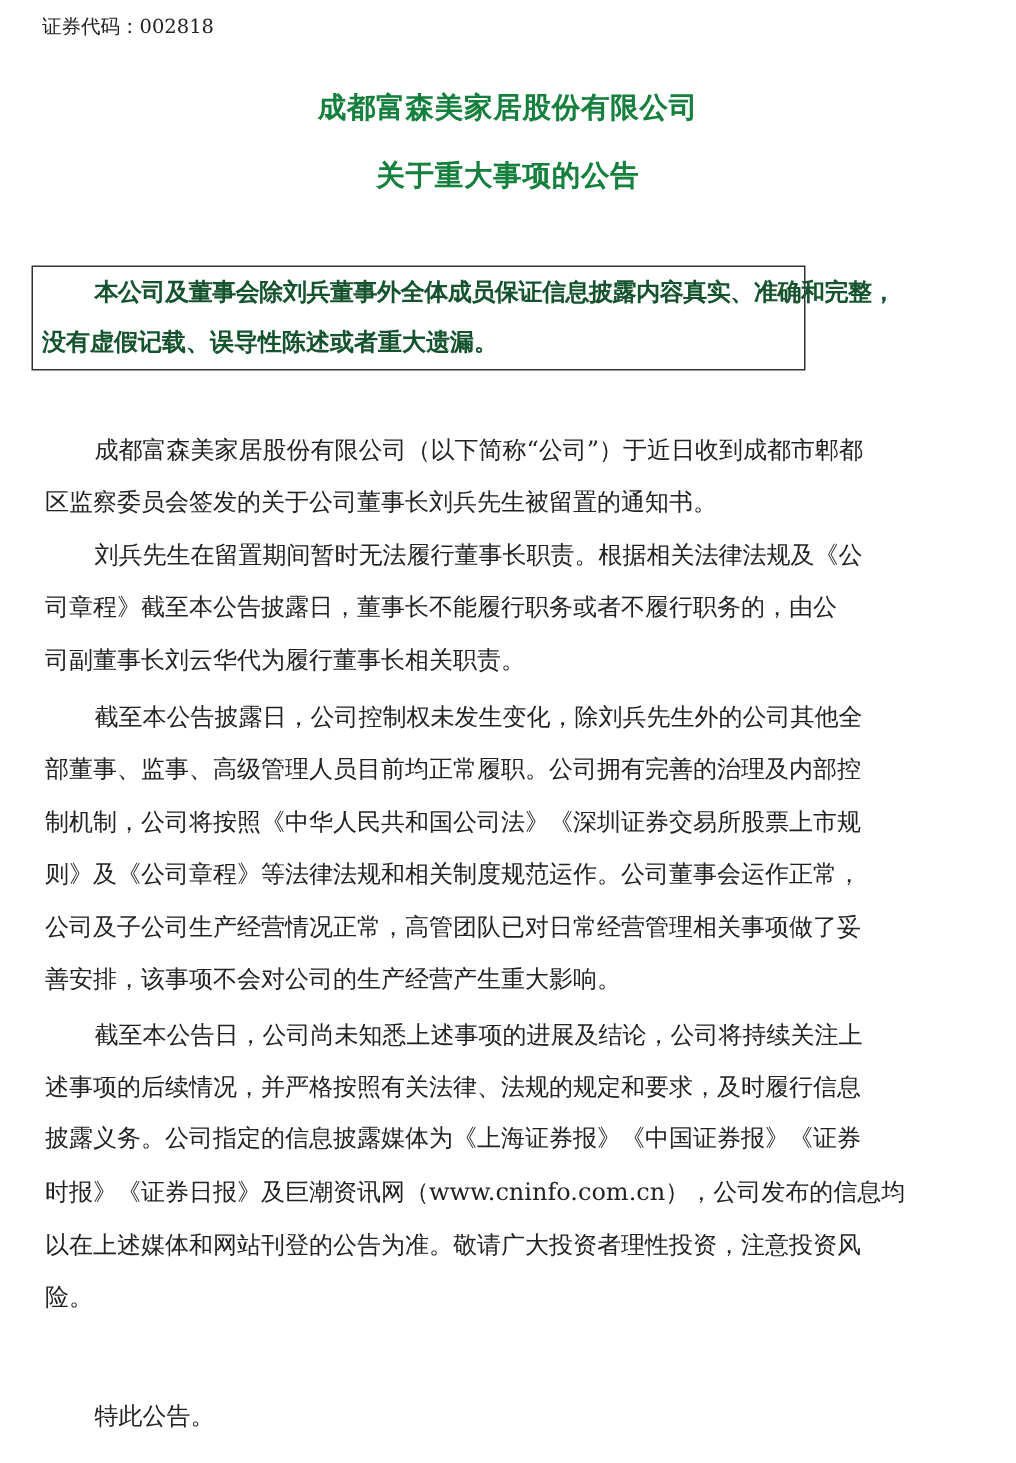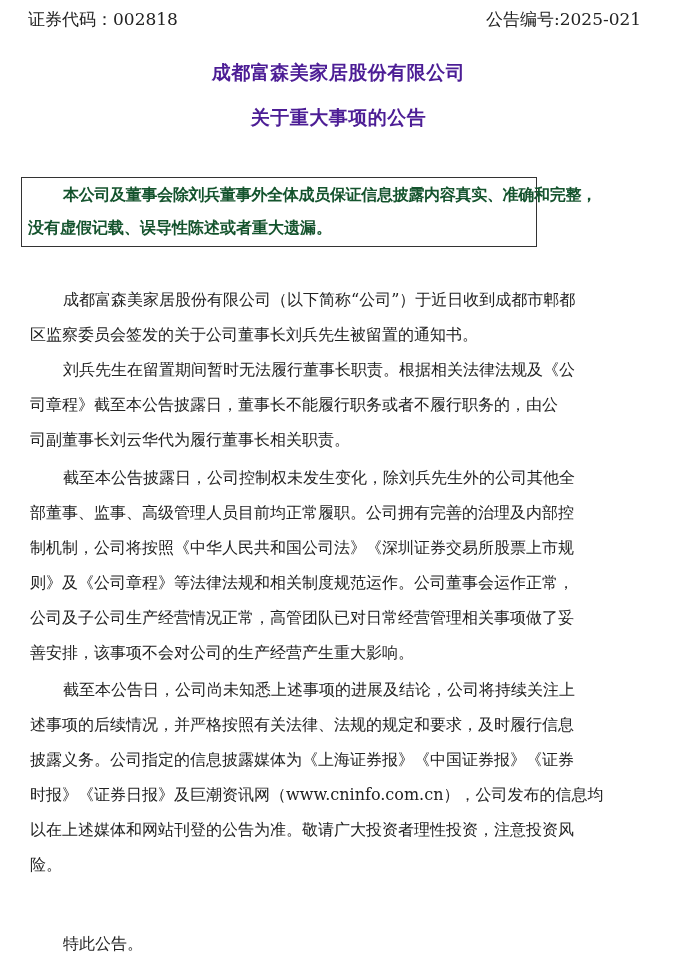--- a/index.html
+++ b/index.html
@@ -14,42 +14,42 @@
       overflow: hidden;
       font-family: "DejaVu Serif", "Liberation Serif", serif;
       color: #1a1a1a;
     }
     .header-line {
       position: absolute;
       top: 8px;
       left: 0;
       width: 677px;
       height: 22px;
-      font-size: 17px;
+      font-size: 13px;
       line-height: 22px;
       color: #222;
     }
     .header-line span {
       position: absolute;
       white-space: nowrap;
     }
     .hdr-code { left: 28px; }
     .hdr-name { left: 272px; }
     .hdr-num  { left: 486px; }
 
     .title {
       position: absolute;
       left: 0;
       width: 677px;
       text-align: center;
       font-family: "DejaVu Sans", "Liberation Sans", sans-serif;
       font-weight: bold;
       font-size: 19px;
       line-height: 26px;
-      color: #4c1d95;
+      color: #15803d;
       letter-spacing: 0.5px;
     }
     .title-1 { top: 59px; }
     .title-2 { top: 104px; }
 
     .notice-box {
       position: absolute;
       left: 21px;
       top: 177px;
       width: 516px;
@@ -81,21 +81,20 @@
       white-space: nowrap;
       height: 22px;
       line-height: 22px;
     }
   </style>
 </head>
 <body>
 
 <div class="header-line">
   <span class="hdr-code">证券代码：002818</span>
-  <span class="hdr-num">公告编号:2025-021</span>
 </div>
 
 <div class="title title-1">成都富森美家居股份有限公司</div>
 <div class="title title-2">关于重大事项的公告</div>
 
 <div class="notice-box">
   <div class="notice-line notice-line-1">本公司及董事会除刘兵董事外全体成员保证信息披露内容真实、准确和完整，</div>
   <div class="notice-line notice-line-2">没有虚假记载、误导性陈述或者重大遗漏。</div>
 </div>
 

